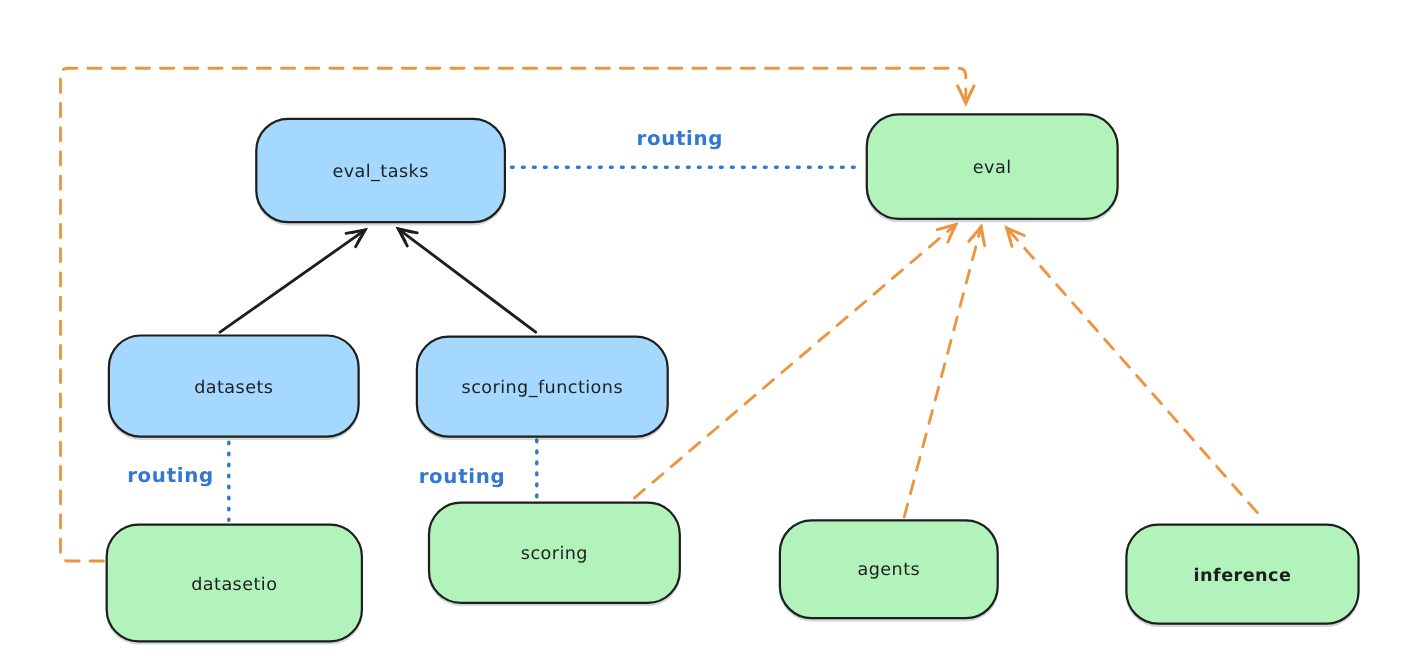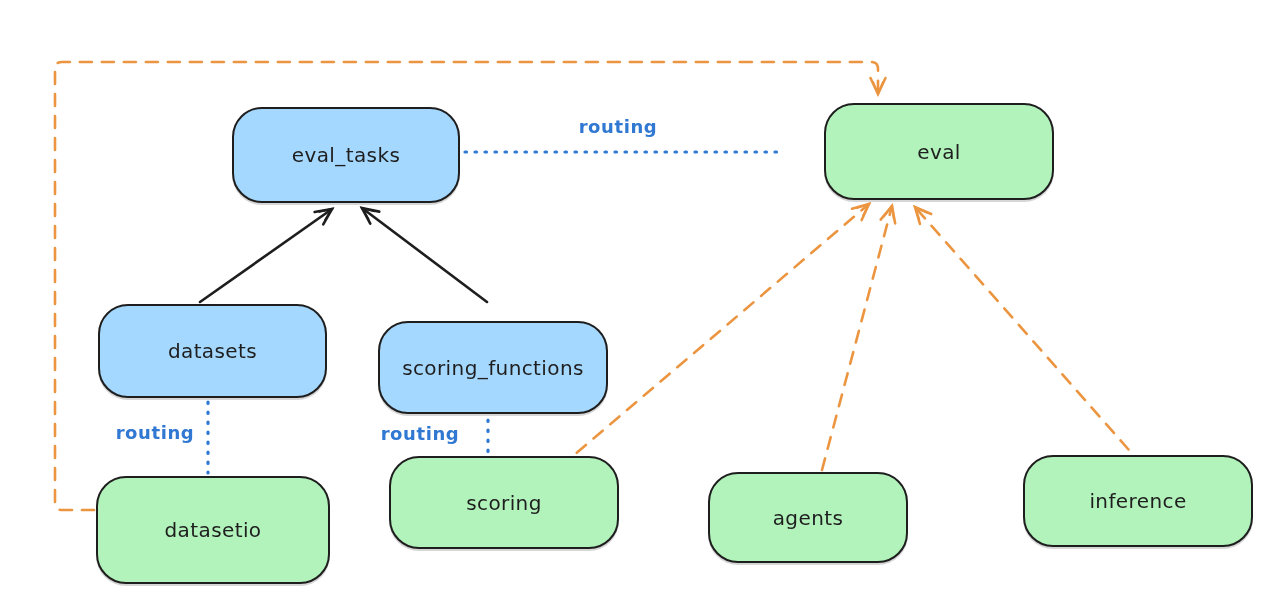--- a/index.html
+++ b/index.html
@@ -20,21 +20,21 @@
   }
   .edges{position:absolute;left:0;top:0;width:1280px;height:596px;}
   .edge-black{stroke:var(--stroke-dark);stroke-width:2.6;fill:none;stroke-linecap:round;}
   .edge-blue-dotted{stroke:var(--routing-blue);stroke-width:3.2;fill:none;stroke-dasharray:1.5 8.5;stroke-linecap:round;}
   .edge-orange-dashed{stroke:var(--orange);stroke-width:2.6;fill:none;stroke-dasharray:12 10;stroke-linecap:round;}
   .node{
     position:absolute;
     display:flex;align-items:center;justify-content:center;
     border:2.6px solid var(--stroke-dark);
     border-radius:30px;
-    font-size:20px;
+    font-size:16px;
     color:var(--stroke-dark);
     letter-spacing:0.4px;
     box-shadow:0 2px 0 rgba(30,30,30,0.18);
     box-sizing:border-box;
   }
   .node.blue{background:var(--blue-fill);}
   .node.green{background:var(--green-fill);}
   .routing-label{
     position:absolute;
     width:110px;
@@ -72,45 +72,45 @@
     <path class="edge-orange-dashed" d="M94 510 L62 510 Q55 510 55 503 L55 69 Q55 62 62 62 L871 62 Q878 62 878 69 L878 94" marker-end="url(#arrow-orange)"></path>
     <path class="edge-orange-dashed" d="M560 467 L869 204" marker-end="url(#arrow-orange)"></path>
     <path class="edge-orange-dashed" d="M822 470 L892 206" marker-end="url(#arrow-orange)"></path>
     <path class="edge-orange-dashed" d="M1143 466 L915 207" marker-end="url(#arrow-orange)"></path>
   </svg>
 
   <div class="node blue" style="left:232px;top:107px;width:228px;height:96px;">
     <span>eval_tasks</span>
   </div>
 
-  <div class="node green" style="left:824px;top:103px;width:230px;height:97px;">
+  <div class="node green" style="left:787px;top:103px;width:230px;height:97px;">
     <span>eval</span>
   </div>
 
   <div class="node blue" style="left:98px;top:304px;width:229px;height:94px;">
     <span>datasets</span>
   </div>
 
-  <div class="node blue" style="left:378px;top:305px;width:230px;height:93px;margin-top:16px;">
+  <div class="node blue" style="left:378px;top:305px;width:230px;height:93px;">
     <span>scoring_functions</span>
   </div>
 
   <div class="node green" style="left:96px;top:476px;width:234px;height:108px;">
     <span>datasetio</span>
   </div>
 
   <div class="node green" style="left:389px;top:456px;width:230px;height:93px;">
     <span>scoring</span>
   </div>
 
   <div class="node green" style="left:708px;top:472px;width:200px;height:91px;">
     <span>agents</span>
   </div>
 
-  <div class="node green" style="left:1023px;top:455px;width:230px;height:92px;">
+  <div class="node green" style="left:1023px;top:476px;width:213px;height:92px;font-weight:bold;">
     <span>inference</span>
   </div>
 
   <div class="routing-label" style="left:563px;top:116px;">routing</div>
 
   <div class="routing-label" style="left:100px;top:422px;">routing</div>
 
   <div class="routing-label" style="left:365px;top:423px;">routing</div>
 
 </div>

